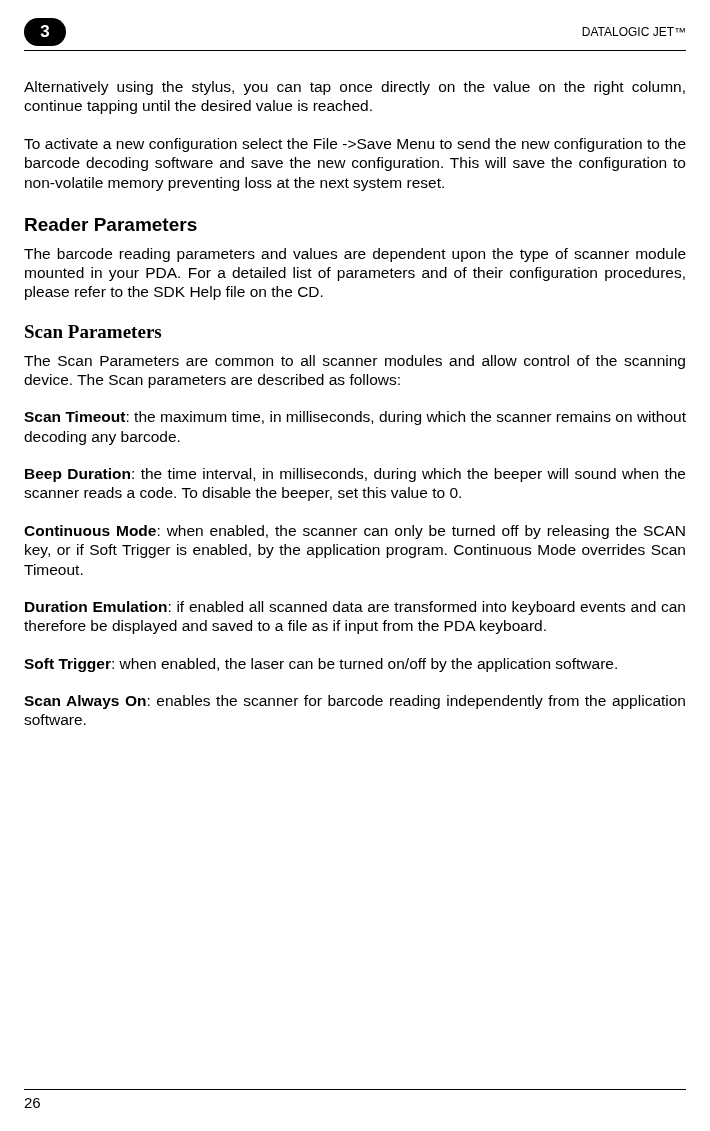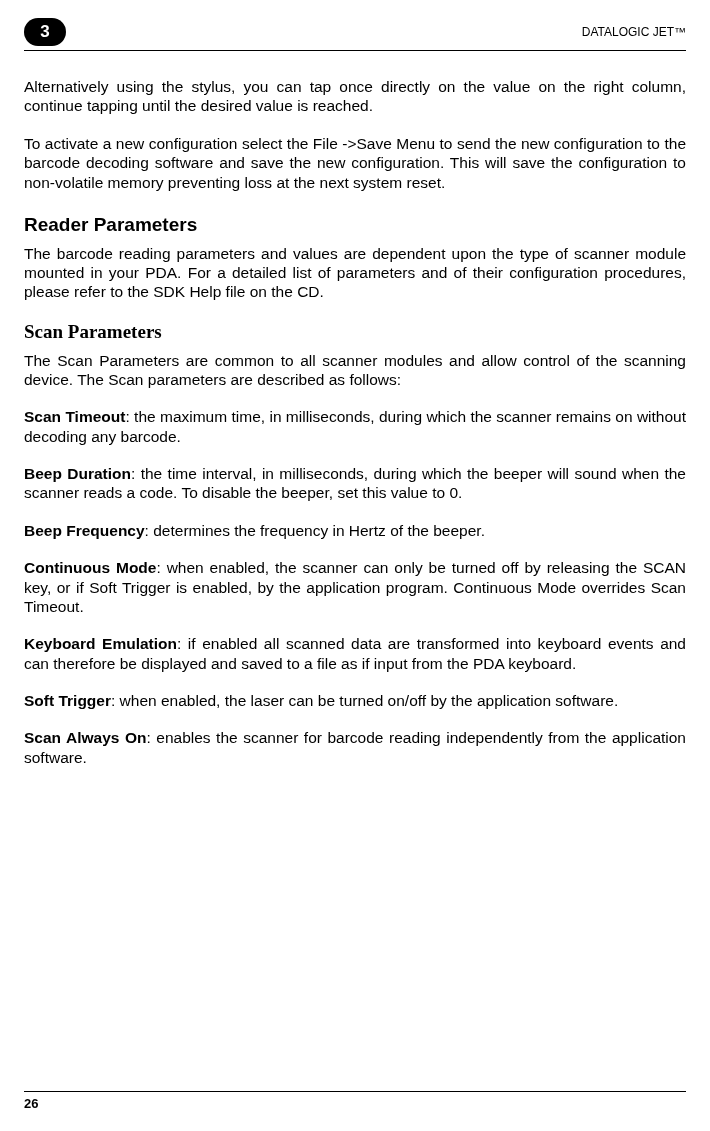--- a/index.html
+++ b/index.html
@@ -68,22 +68,22 @@
     bottom: 20px;
     left: 24px;
     right: 24px;
   }
   hr.bottom-rule {
     border: none;
     border-top: 1px solid #000000;
     margin-bottom: 4px;
   }
   .page-num {
-    font-size: 13px;
-    font-weight: bold;
+    font-size: 15px;
+    font-weight: normal;
   }
   .bold {
     font-weight: bold;
   }
 </style>
 </head>
 <body>
 
 <div class="header-row">
   <div class="badge">
@@ -102,25 +102,24 @@
   <h2>Reader Parameters</h2>
   <p>The barcode reading parameters and values are dependent upon the type of scanner module mounted in your PDA. For a detailed list of parameters and of their configuration procedures, please refer to the SDK Help file on the CD.</p>
 
   <h2 class="gap">Scan Parameters</h2>
   <p>The Scan Parameters are common to all scanner modules and allow control of the scanning device. The Scan parameters are described as follows:</p>
 
   <p><span class="bold">Scan Timeout</span><span>: the maximum time, in milliseconds, during which the scanner remains on without decoding any barcode.</span></p>
 
   <p><span class="bold">Beep Duration</span><span>: the time interval, in milliseconds, during which the beeper will sound when the scanner reads a code. To disable the beeper, set this value to 0.</span></p>
 
-  <p><span class="bold">Beep Frequency</span><span>: determines the frequency in Hertz of the beeper.</span></p>
 
   <p><span class="bold">Continuous Mode</span><span>: when enabled, the scanner can only be turned off by releasing the SCAN key, or if Soft Trigger is enabled, by the application program. Continuous Mode overrides Scan Timeout.</span></p>
 
-  <p><span class="bold">Keyboard Emulation</span><span>: if enabled all scanned data are transformed into keyboard events and can therefore be displayed and saved to a file as if input from the PDA keyboard.</span></p>
+  <p><span class="bold">Duration Emulation</span><span>: if enabled all scanned data are transformed into keyboard events and can therefore be displayed and saved to a file as if input from the PDA keyboard.</span></p>
 
   <p><span class="bold">Soft Trigger</span><span>: when enabled, the laser can be turned on/off by the application software.</span></p>
 
   <p><span class="bold">Scan Always On</span><span>: enables the scanner for barcode reading independently from the application software.</span></p>
 
 </div>
 
 <div class="footer">
   <hr class="bottom-rule">
   <div class="page-num">26</div>

